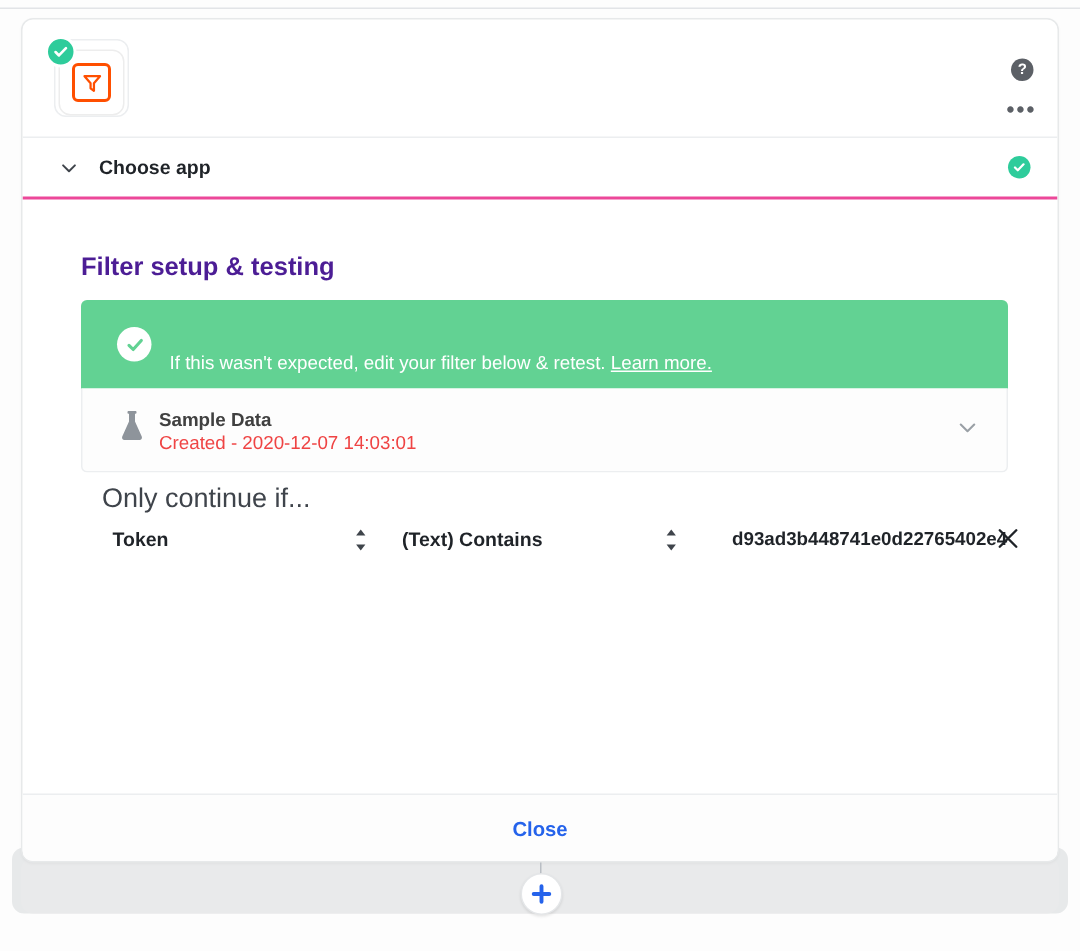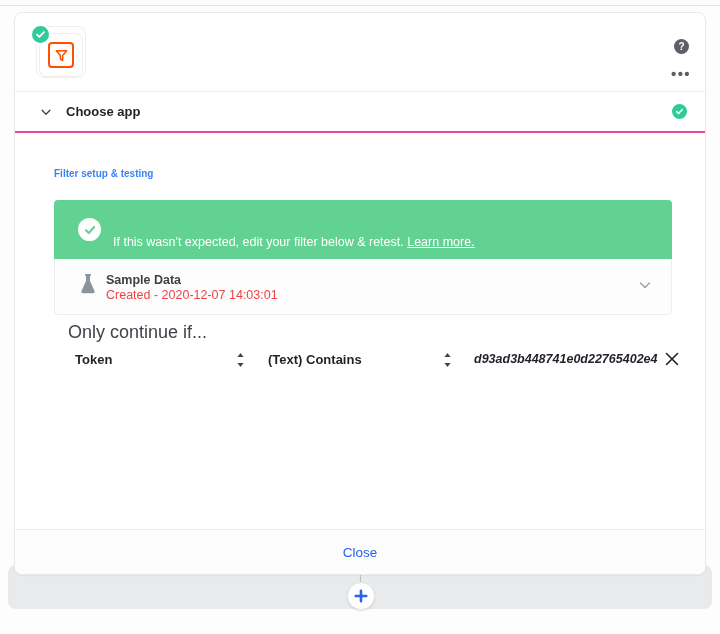--- a/index.html
+++ b/index.html
@@ -225,23 +225,23 @@
 
   
   .card-body {
     position: relative;
     padding: 0;
   }
   .section-title {
     position: absolute;
     left: 39px;
     top: 35px;
-    font-size: 10px;
-    font-weight: bold;
-    color: #3b82f6;
+    font-size: 17px;
+    font-weight: bold;
+    color: #4c1d95;
   }
 
   
   .banner {
     position: absolute;
     left: 39px;
     top: 67px;
     width: 618px;
     height: 59px;
     background: #62d293;
@@ -347,21 +347,21 @@
   .field {
     position: absolute;
     font-size: 13px;
     font-weight: bold;
     color: #1f2328;
     top: 11px;
     cursor: pointer;
   }
   .field-token { left: 21px; }
   .field-cond  { left: 214px; }
-  .field-value { left: 420px; font-size: 12.5px; font-style: italic; }
+  .field-value { left: 434px; font-size: 12.5px; }
 
   .stepper {
     position: absolute;
     top: 10px;
     width: 11px;
     height: 18px;
     cursor: pointer;
   }
   .stepper-1 { left: 181px; }
   .stepper-2 { left: 388px; }
@@ -407,21 +407,21 @@
     width: 690px;
     height: 44px;
     border-top: 1px solid #eceef0;
     background: #fdfdfd;
     display: flex;
     align-items: center;
     justify-content: center;
   }
   .close-btn {
     font-size: 13.5px;
-    font-weight: normal;
+    font-weight: bold;
     color: #2563eb;
     cursor: pointer;
     text-align: center;
   }
 
   
   .bottom-stem {
     position: absolute;
     left: 360px;
     top: 575px;

